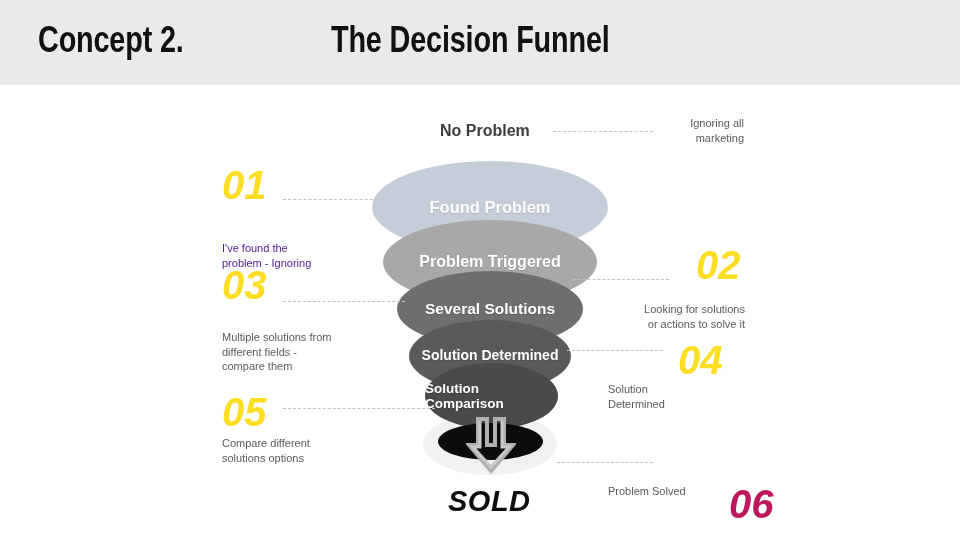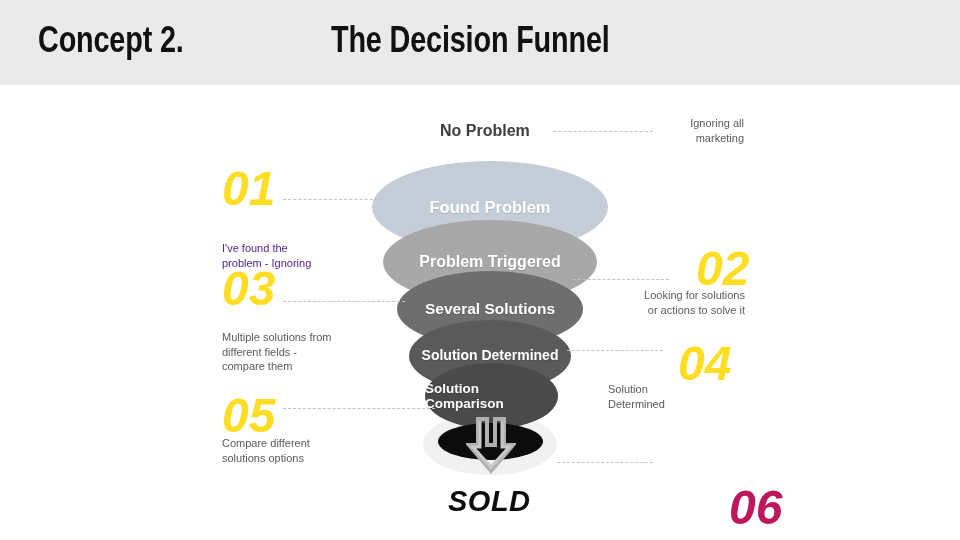--- a/index.html
+++ b/index.html
@@ -33,21 +33,21 @@
     text-shadow:0 1px 1px rgba(0,0,0,.14);
   }
   .layer-glow{position:absolute;border-radius:50%;background:#f1f1f1;}
 
   
   .mouth{position:absolute;border-radius:50%;background:#0c0c0c;}
   .arrow-wrap{position:absolute;}
 
   
   .num{
-    position:absolute;font-weight:700;font-style:italic;font-size:48px;
+    position:absolute;font-weight:700;font-style:italic;font-size:40px;
     color:#FFDD22;letter-spacing:0px;line-height:1;white-space:nowrap;
   }
   .desc{
     position:absolute;font-size:11px;color:#5a5a5a;line-height:1.33;
     white-space:pre-line;
   }
   .desc.right{text-align:right;}
   .desc.center{text-align:left;}
 
   .dash{
@@ -127,25 +127,26 @@
     <div class="num" style="left: 222px; top: 307px; color: rgb(255, 221, 34);">05</div>
     <div class="dash" style="left:283px;top:323px;width:152px;"></div>
     <div class="desc" style="left: 222px; top: 351px; width: 200px; color: rgb(90, 90, 90);">Compare different
 solutions options</div>
 
     <div class="desc right" style="left: 603px; top: 31px; width: 141px; color: rgb(90, 90, 90);">Ignoring all
 marketing</div>
 
     <div class="num" style="left: 696px; top: 160px; color: rgb(255, 221, 34);">02</div>
     <div class="dash" style="left:573px;top:194px;width:96px;"></div>
-    <div class="desc right" style="left: 565px; top: 203px; width: 180px; color: rgb(90, 90, 90);">Looking for solutions
+    <div class="desc right" style="left: 565px; top: 217px; width: 180px; color: rgb(90, 90, 90);">Looking for solutions
 or actions to solve it</div>
 
     <div class="num" style="left: 678px; top: 255px; color: rgb(255, 221, 34);">04</div>
     <div class="dash" style="left:567px;top:265px;width:96px;"></div>
     <div class="desc center" style="left: 608px; top: 297px; width: 165px; color: rgb(90, 90, 90);">Solution
 Determined</div>
 
     <div class="num" style="left: 729px; top: 360px; color: #be185d; margin-top: 39px;">06</div>
     <div class="dash" style="left:557px;top:377px;width:96px;"></div>
+    <div class="desc center" style="left: 608px; top: 399px; width: 165px; color: rgb(90, 90, 90);">Problem Solved</div>
 
   </div>
 </div>
 
 </body></html>

